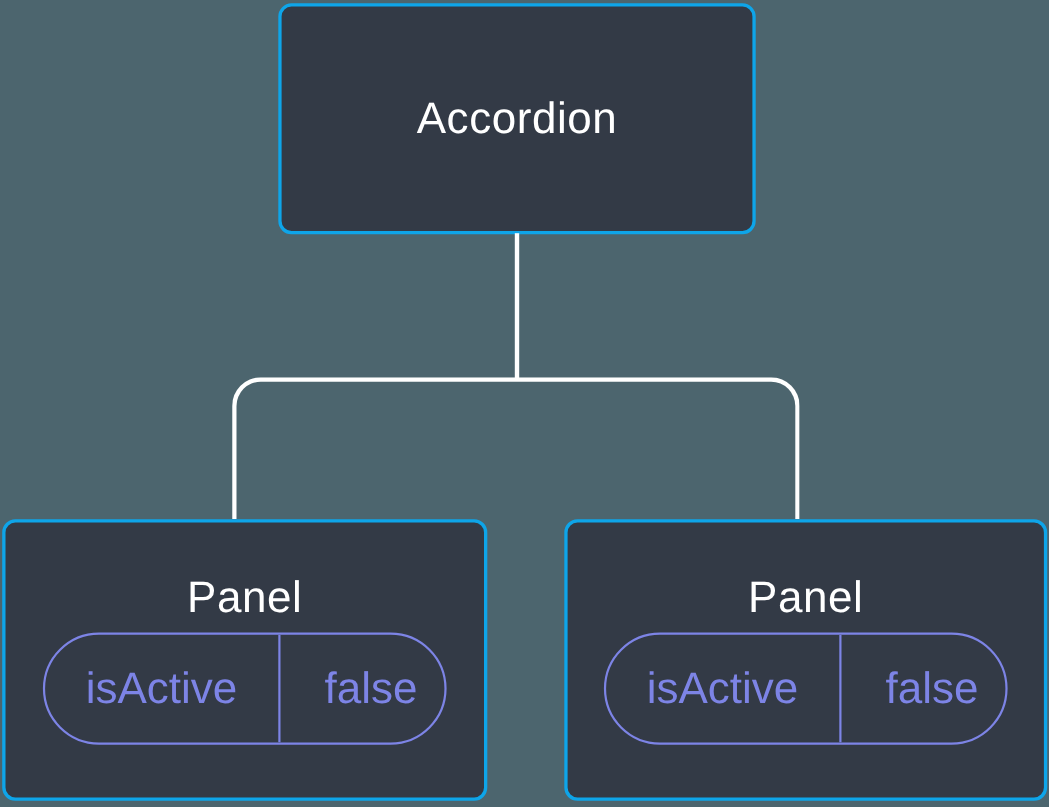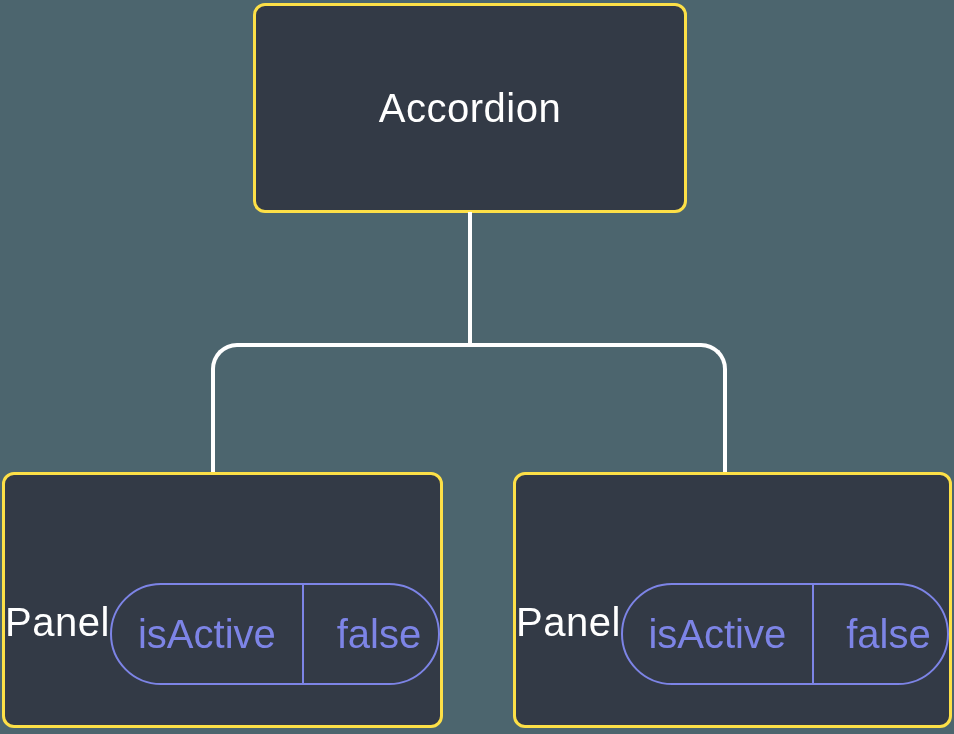--- a/index.html
+++ b/index.html
@@ -13,21 +13,21 @@
     width: 954px;
     height: 734px;
     background: #4c656e;
     overflow: hidden;
   }
   
   .node {
     position: absolute;
     box-sizing: border-box;
     background: #333a46;
-    border: 3px solid #fde047;
+    border: 3px solid #0ea5e9;
     border-radius: 12px;
   }
   .accordion-node {
     left: 253px;
     top: 3px;
     width: 434px;
     height: 210px;
     display: flex;
     align-items: center;
     justify-content: center;
@@ -58,31 +58,31 @@
     height: 129px;
     border: 4px solid #ffffff;
     border-bottom: none;
     border-radius: 26px 26px 0 0;
   }
   
   .panel-node {
     top: 472px;
     height: 256px;
     display: flex;
-    flex-direction: row;
+    flex-direction: column;
     align-items: center;
     padding-top: 44px;
   }
   .panel-node.left  { left: 2px;   width: 441px; }
   .panel-node.right { left: 513px; width: 439px; }
 
   
   .state-pill {
     box-sizing: border-box;
-    margin-top: 24px;
+    margin-top: 8px;
     width: 367px;
     height: 102px;
     border: 2px solid #7d84e6;
     border-radius: 60px;
     display: flex;
     align-items: stretch;
     overflow: hidden;
   }
   .pill-cell {
     display: flex;

